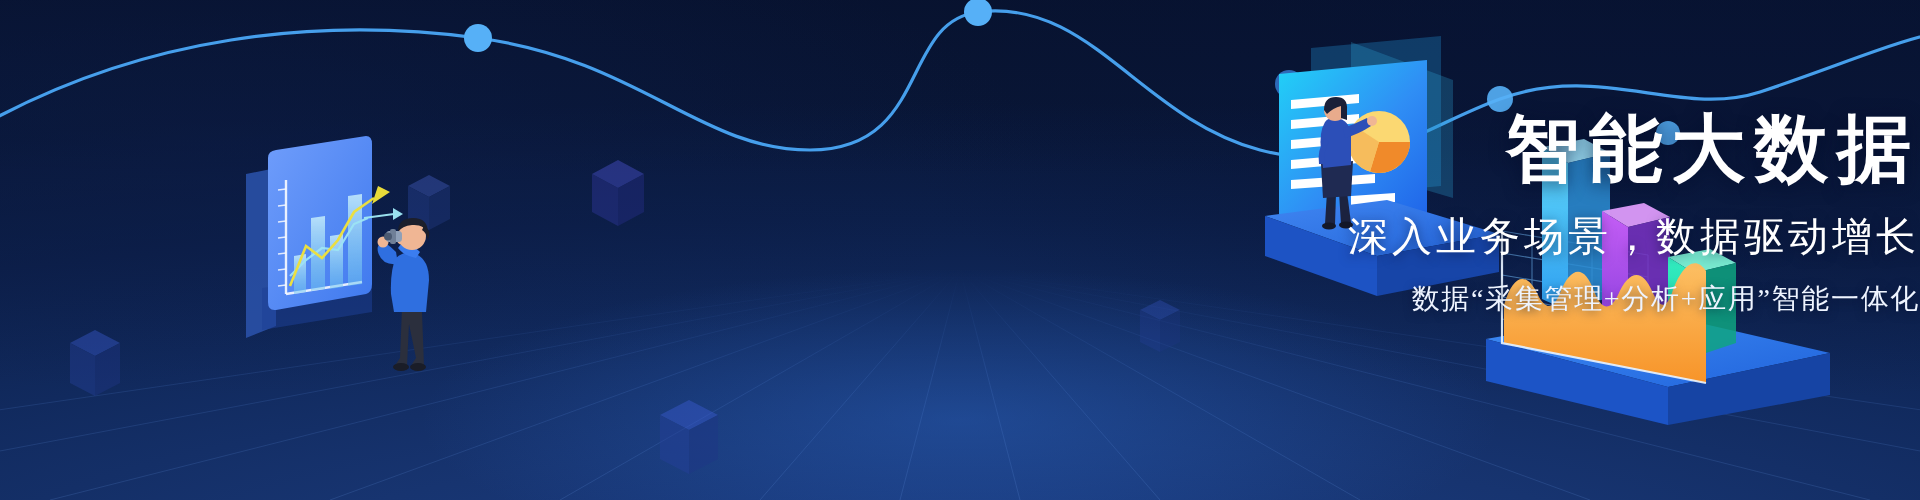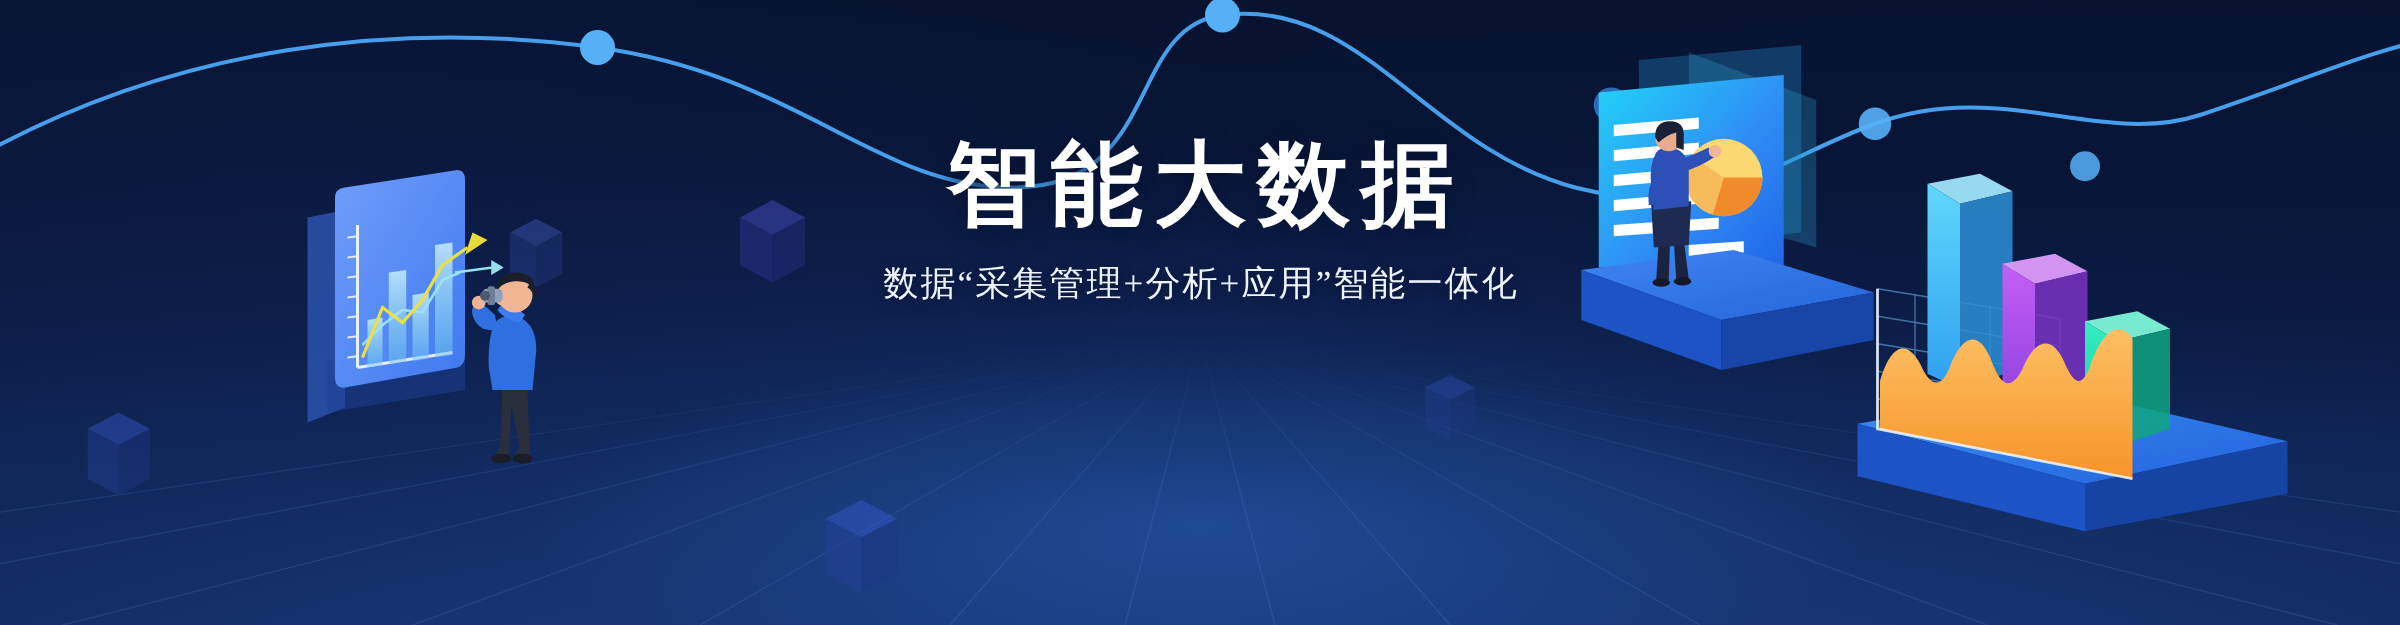--- a/index.html
+++ b/index.html
@@ -26,21 +26,21 @@
   .glow-center{
     position:absolute;left:50%;bottom:-130px;transform:translateX(-50%);
     width:1500px;height:420px;border-radius:50%;
     background:radial-gradient(closest-side, rgba(45,104,200,.42), rgba(45,104,200,0) 72%);
     pointer-events:none;
   }
   
   .wave-wrap{position:absolute;left:0;top:0;width:1920px;height:200px;pointer-events:none;}
   
   .text-block{
-    position:absolute;left:0;right:0;top:112px;text-align:center;
+    position:absolute;left:0;right:0;top:112px;text-align:right;
     z-index:6;
   }
   .headline{
     color:#ffffff;font-size:74px;line-height:1;font-weight:700;
     letter-spacing:.12em;text-indent:.12em;
     font-family:"Liberation Serif","DejaVu Serif",serif;
     text-shadow:0 3px 18px rgba(4,14,44,.75);
     margin:0;
   }
   .subline{
@@ -362,16 +362,17 @@
       <g>
         <path d="M24,248 L24,210 C34,176 48,178 58,200 C66,216 74,214 80,198 C90,172 104,168 114,196 C122,216 130,216 138,200 C148,176 162,172 172,196 C180,214 186,214 192,198 C200,174 214,158 226,176 L226,288 L24,248 Z" fill="url(#orangeF)"></path>
       </g>
 
       <path d="M22,136 L22,248 L226,288" stroke="#eaf4ff" stroke-width="2.2" fill="none" opacity=".9"></path>
     </svg>
   </div>
 
   <div class="text-block">
     <h1 class="headline">智能大数据</h1>
+    <p class="subline">深入业务场景，数据驱动增长</p>
     <p class="tagline">数据“采集管理+分析+应用”智能一体化</p>
   </div>
 
 </div>
 
 </body></html>

